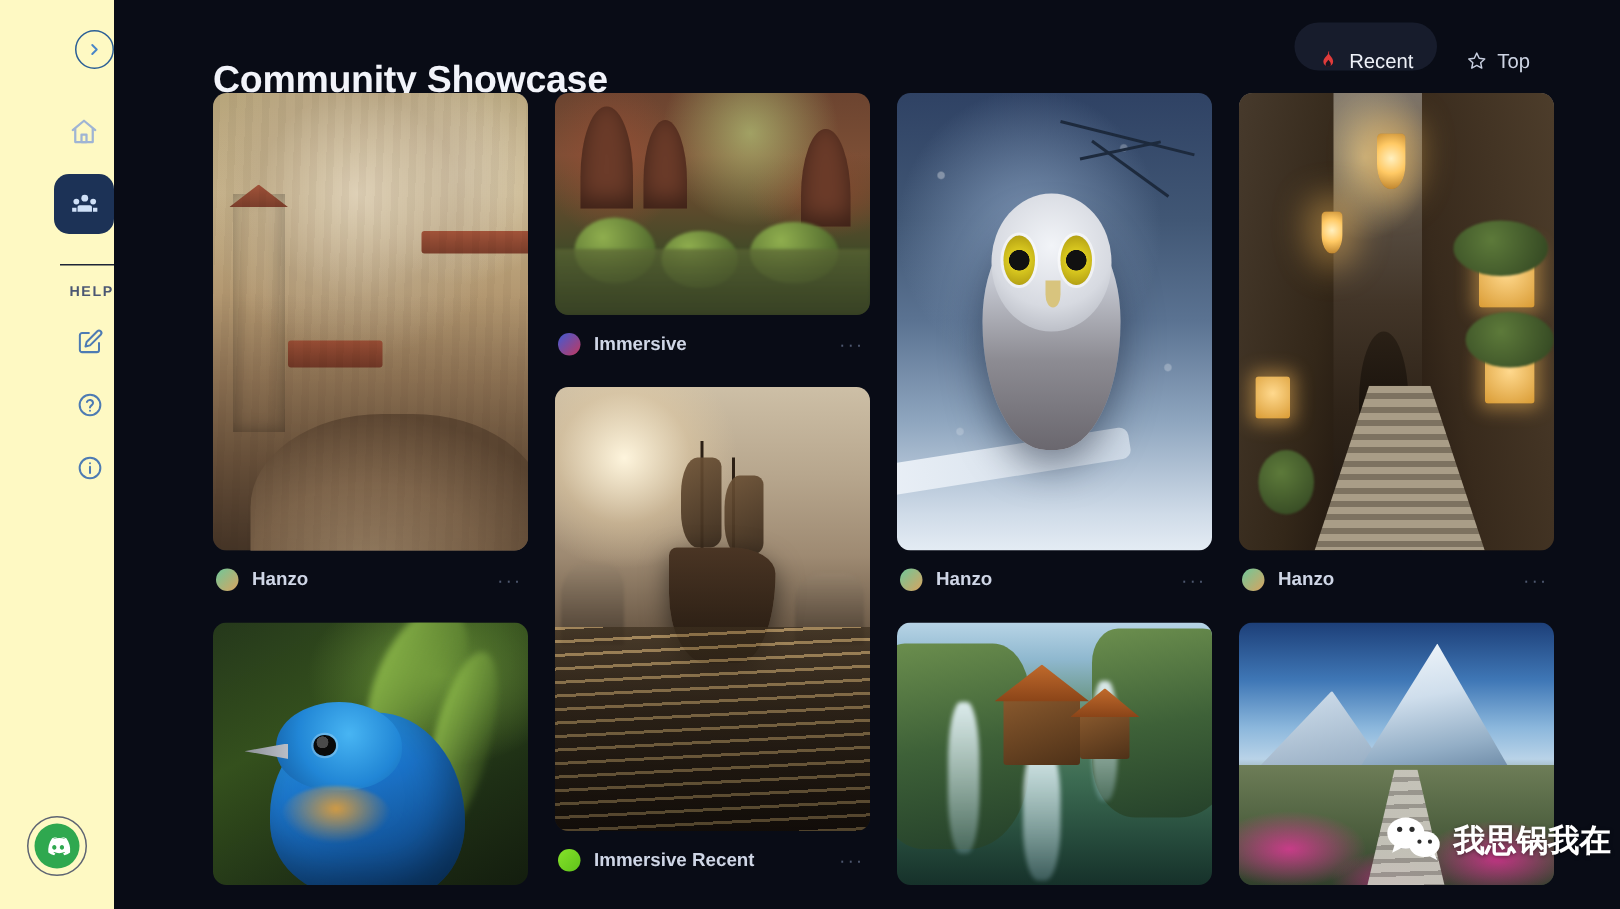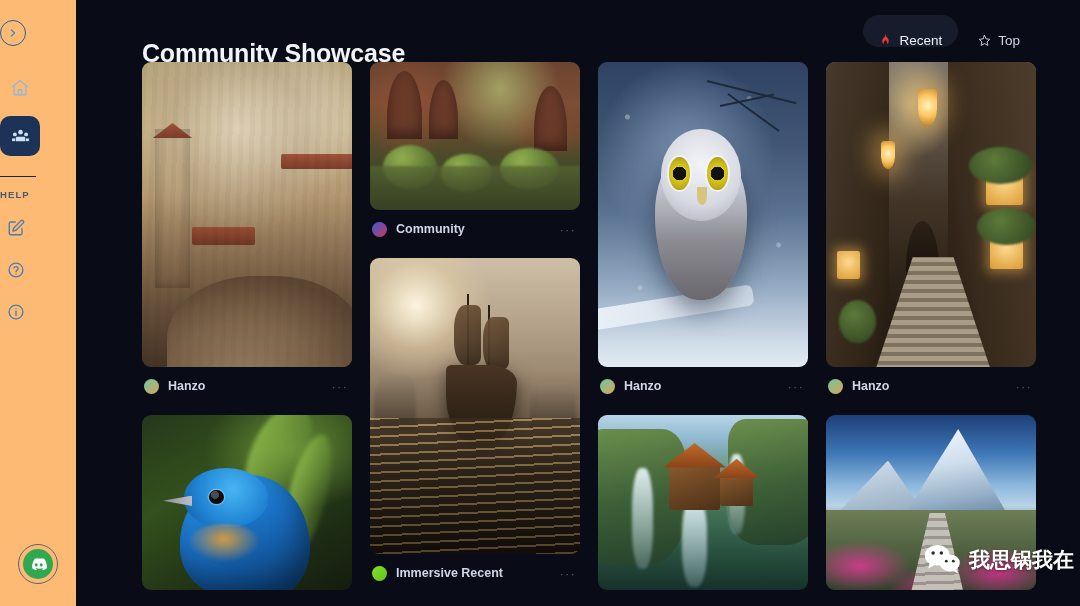--- a/index.html
+++ b/index.html
@@ -20,24 +20,24 @@
     background: #090c16;
     display: flex;
   }
 
   
   #sidebar {
     position: relative;
     width: 76px;
     min-width: 76px;
     height: 606px;
-    background: #fdba74;
+    background: #fef9c3;
     display: flex;
     flex-direction: column;
-    align-items: flex-start;
+    align-items: flex-end;
     padding-top: 20px;
   }
 
   .collapse-btn {
     width: 26px;
     height: 26px;
     border-radius: 50%;
     border: 1.4px solid #2b5f96;
     display: flex;
     align-items: center;
@@ -672,21 +672,21 @@
                 <div class="c-arch" style="left:8%;top:6%;width:17%;height:46%"></div>
                 <div class="c-arch" style="left:28%;top:12%;width:14%;height:40%"></div>
                 <div class="c-arch" style="left:78%;top:16%;width:16%;height:44%"></div>
                 <div class="c-shrub" style="left:6%;top:56%;width:26%;height:30%"></div>
                 <div class="c-shrub" style="left:34%;top:62%;width:24%;height:26%"></div>
                 <div class="c-shrub" style="left:62%;top:58%;width:28%;height:28%"></div>
               </div>
             </div>
             <div class="card-footer">
               <span class="avatar" style="background:linear-gradient(135deg,#3f5bd6 0%,#c2385e 100%)"></span>
-              <span class="author">Community</span>
+              <span class="author">Immersive</span>
               <span class="footer-spacer"></span>
               <span class="dots">···</span>
             </div>
           </div>
 
           <div class="card">
             <div class="thumb" style="height:296px">
               <div class="art art-ship">
                 <div class="s-cliff" style="left:2%;bottom:42%;width:20%;height:18%"></div>
                 <div class="s-cliff" style="right:2%;bottom:42%;width:22%;height:16%"></div>

